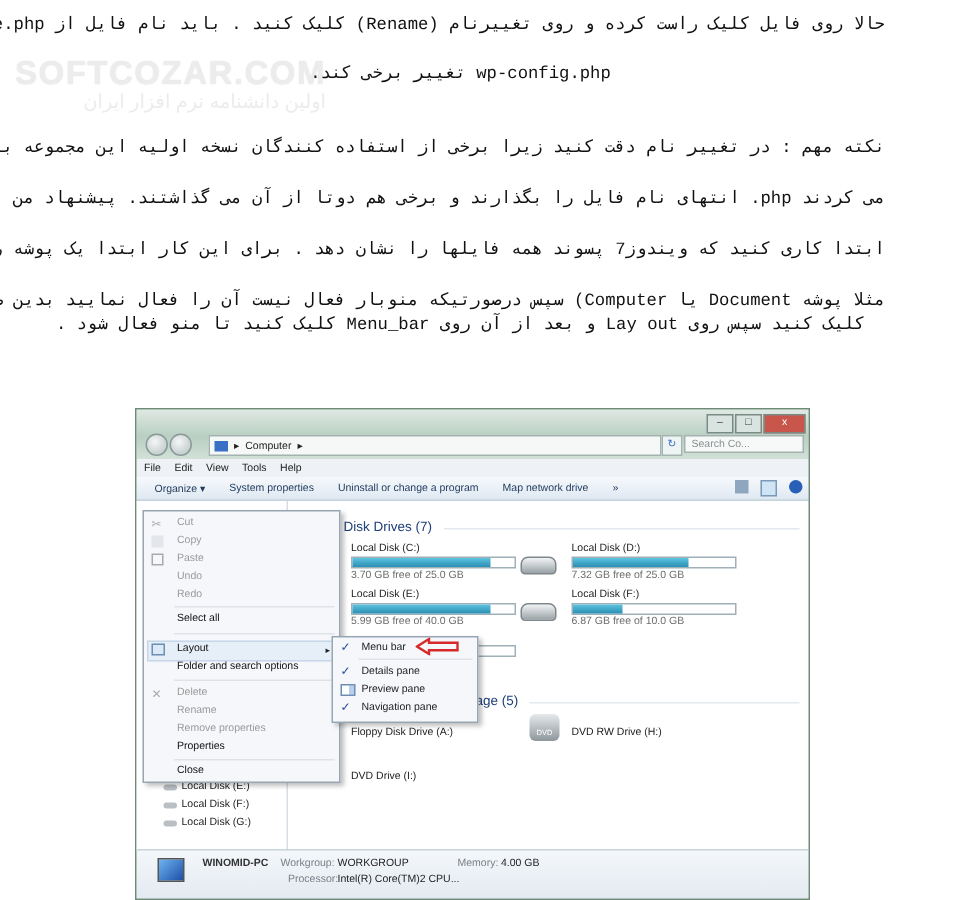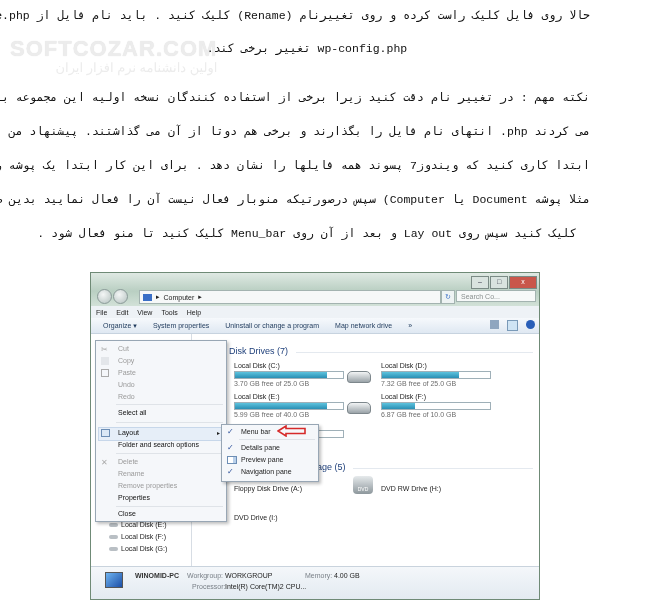--- a/index.html
+++ b/index.html
@@ -58,21 +58,21 @@
   <div class="wm1">SOFTCOZAR.COM</div>
   <div class="wm2">اولین دانشنامه نرم افزار ایران</div>
 </div>
 
 <div class="para" style="top:8px">حالا روی فایل کلیک راست کرده و روی تغییرنام (Rename) کلیک کنید . باید نام فایل از wp-config-sample.php به</div>
 <div class="para" style="top:41px">wp-config.php تغییر برخی کند.</div>
 <div class="para" style="top:90px">نکته مهم : در تغییر نام دقت کنید زیرا برخی از استفاده کنندگان نسخه اولیه این مجموعه با این مشکل روبرو بوده اند که فراموش</div>
 <div class="para" style="top:124px">می کردند php. انتهای نام فایل را بگذارند و برخی هم دوتا از آن می گذاشتند. پیشنهاد من برای جلوگیری از این اشتباه این است که</div>
 <div class="para" style="top:158px">ابتدا کاری کنید که ویندوز7 پسوند همه فایلها را نشان دهد . برای این کار ابتدا یک پوشه را باز کنید (مهم نیست چه پوشه ای باشد</div>
 <div class="para" style="top:192px">مثلا پوشه Document یا Computer) سپس درصورتیکه منوبار فعال نیست آن را فعال نمایید بدین صورت که روی Organize</div>
-<div class="para" style="top:226px">کلیک کنید سپس روی Lay out و بعد از آن روی Menu_bar کلیک کنید تا منو فعال شود .</div>
+<div class="para" style="top:208px">کلیک کنید سپس روی Lay out و بعد از آن روی Menu_bar کلیک کنید تا منو فعال شود .</div>
 
 <div class="shot">
   <div class="titlebar">
     <div class="winbtns">
       <div>–</div>
       <div>□</div>
       <div class="closeb">x</div>
     </div>
     <div class="navcircle" style="left:6px"></div>
     <div class="navcircle" style="left:22px"></div>

